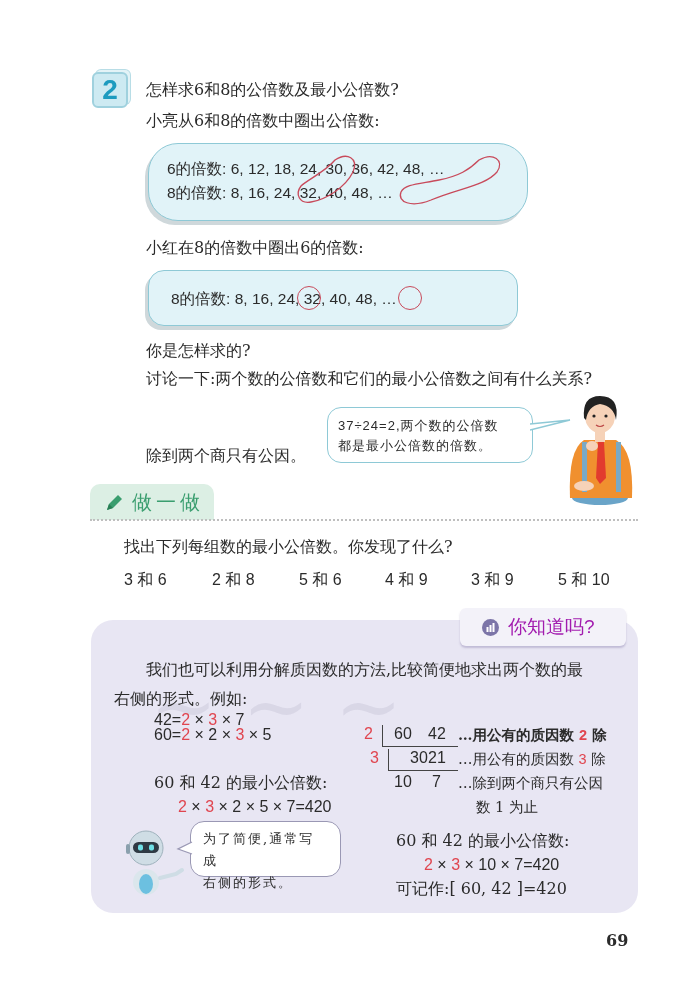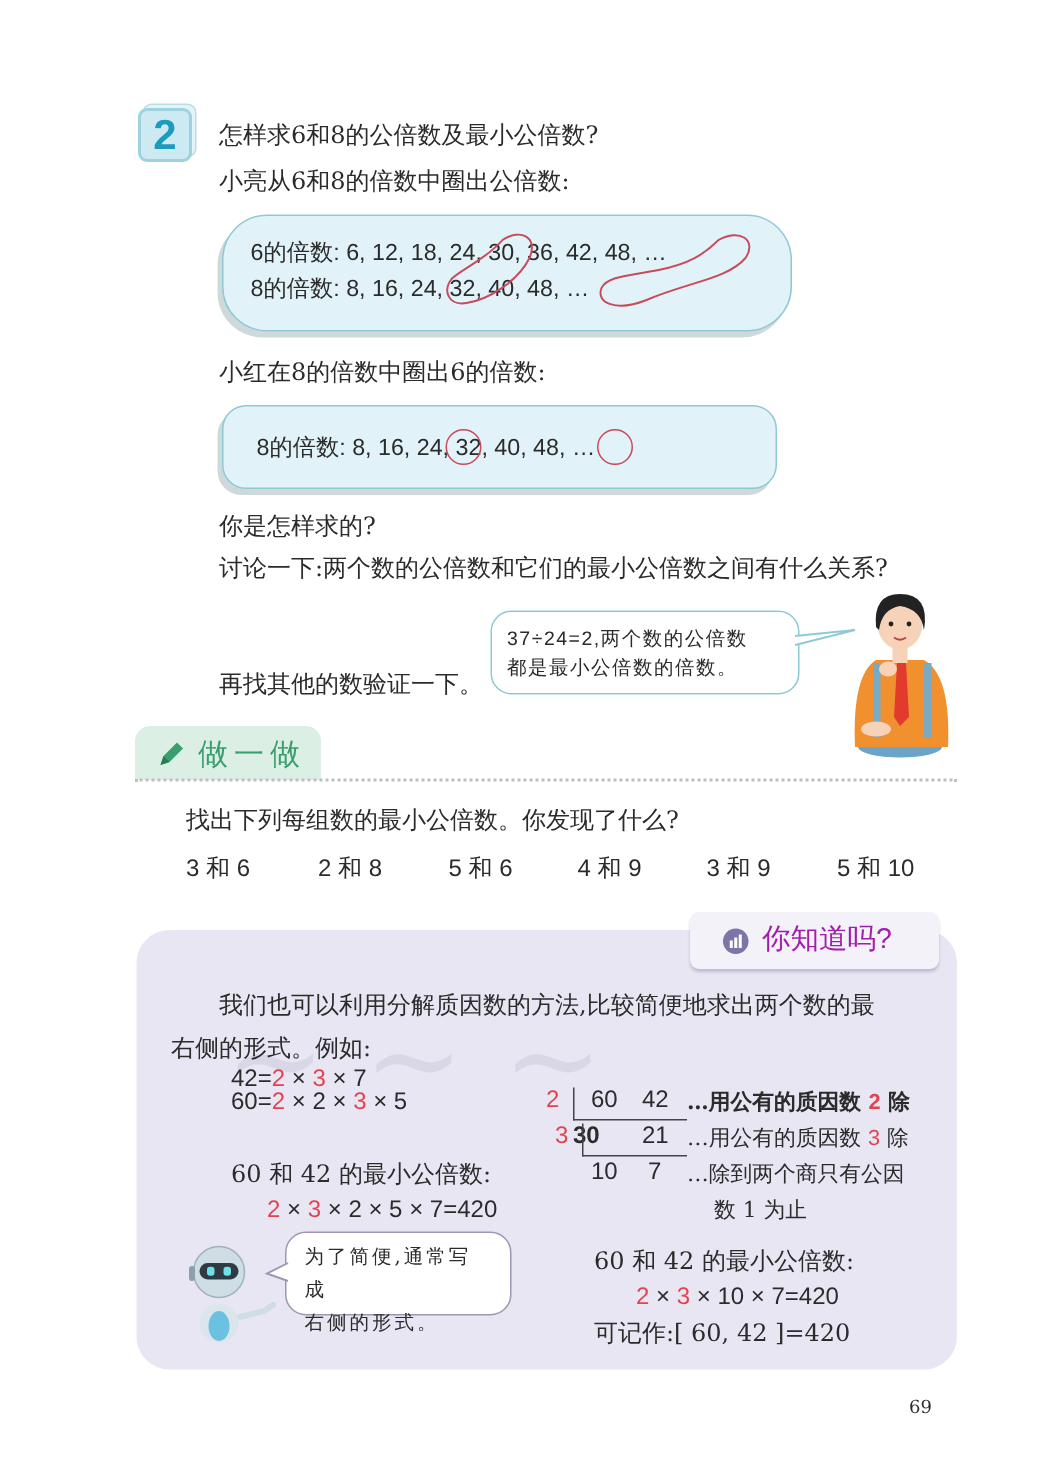--- a/index.html
+++ b/index.html
@@ -90,21 +90,21 @@
   <div class="abs mline sans" style="left:22px; top:17px;">
     <span>8的倍数:</span>
     <span id="b2l1">8, 16, 24, 32, 40, 48, …</span>
   </div>
   <div class="ring" style="left:148px; top:15px; width:24px; height:24px;"></div>
   <div class="ring" style="left:249px; top:15px; width:24px; height:24px;"></div>
 </div>
 
 <div class="abs txt" style="left:146px; top:341px;">你是怎样求的?</div>
 <div class="abs txt" style="left:146px; top:369px;">讨论一下:两个数的公倍数和它们的最小公倍数之间有什么关系?</div>
-<div class="abs txt" style="left:146px; top:446px;">再找其他的数验证一下。</div>
+<div class="abs txt" style="left:146px; top:446px;">除到两个商只有公因。</div>
 
 <div class="abs bubble" style="left:327px; top:407px; width:206px; height:56px;">
   <div class="sans">37÷24=2,两个数的公倍数</div>
   <div>都是最小公倍数的倍数。</div>
 </div>
 <svg class="abs" style="left:530px; top:418px;" width="42" height="16">
   <path d="M0 6 L40 2 L0 12" fill="#fff" stroke="#8ec9d6" stroke-width="1.3"></path>
 </svg>
 
 <svg class="abs" style="left:562px; top:388px;" width="78" height="118" viewBox="0 0 78 118">
@@ -168,21 +168,21 @@
 <div class="abs txt" style="left:154px; top:773px;">60 和 42 的最小公倍数:</div>
 <div class="abs sans txt" style="left:178px; top:797px;">
   <span class="red">2</span><span> × </span><span class="red">3</span><span> × 2 × 5 × 7=420</span>
 </div>
 
 <div class="abs sans" style="left:362px; top:725px; width:100px; height:70px; font-size:16px;">
   <span class="abs red" style="left:2px; top:0px;">2</span>
   <span class="abs" style="left:32px; top:0px;text-align:right;">60</span>
   <span class="abs" style="left:66px; top:0px;">42</span>
   <span class="abs red" style="left:8px; top:24px;">3</span>
-  <span class="abs" style="left:20px; top:24px;font-weight:bold;">30</span>
+  <span class="abs" style="left:48px; top:24px;">30</span>
   <span class="abs" style="left:66px; top:24px;">21</span>
   <span class="abs" style="left:32px; top:48px;">10</span>
   <span class="abs" style="left:70px; top:48px;">7</span>
   <div class="abs" style="left:20px; top:0px; width:1px; height:22px; background:#444;"></div>
   <div class="abs" style="left:20px; top:21px; width:76px; height:1px; background:#444;"></div>
   <div class="abs" style="left:26px; top:24px; width:1px; height:22px; background:#444;"></div>
   <div class="abs" style="left:26px; top:45px; width:70px; height:1px; background:#444;"></div>
 </div>
 <div class="abs txt" style="left:458px; top:725px; font-size:14.5px;font-weight:bold;">
   <span>…用公有的质因数 </span><span class="red sans">2</span><span> 除</span>
@@ -210,13 +210,13 @@
   <path d="M38 52 L54 48 L60 44" stroke="#cfdde5" stroke-width="4" fill="none" stroke-linecap="round"></path>
 </svg>
 <div class="abs robot-bubble" style="left:190px; top:821px; width:151px; height:56px;">
   <div>为了简便,通常写成</div>
   <div>右侧的形式。</div>
 </div>
 <svg class="abs" style="left:176px; top:840px;" width="18" height="16">
   <path d="M16 2 L2 9 L16 14" fill="#fff" stroke="#9a98b4" stroke-width="1.3"></path>
 </svg>
 
-<div class="abs" style="left:606px; top:931px; font-size:12px;">69</div>
+<div class="abs" style="left:606px; top:931px; font-size:16px;font-weight:bold;">69</div>
 
 </body></html>

